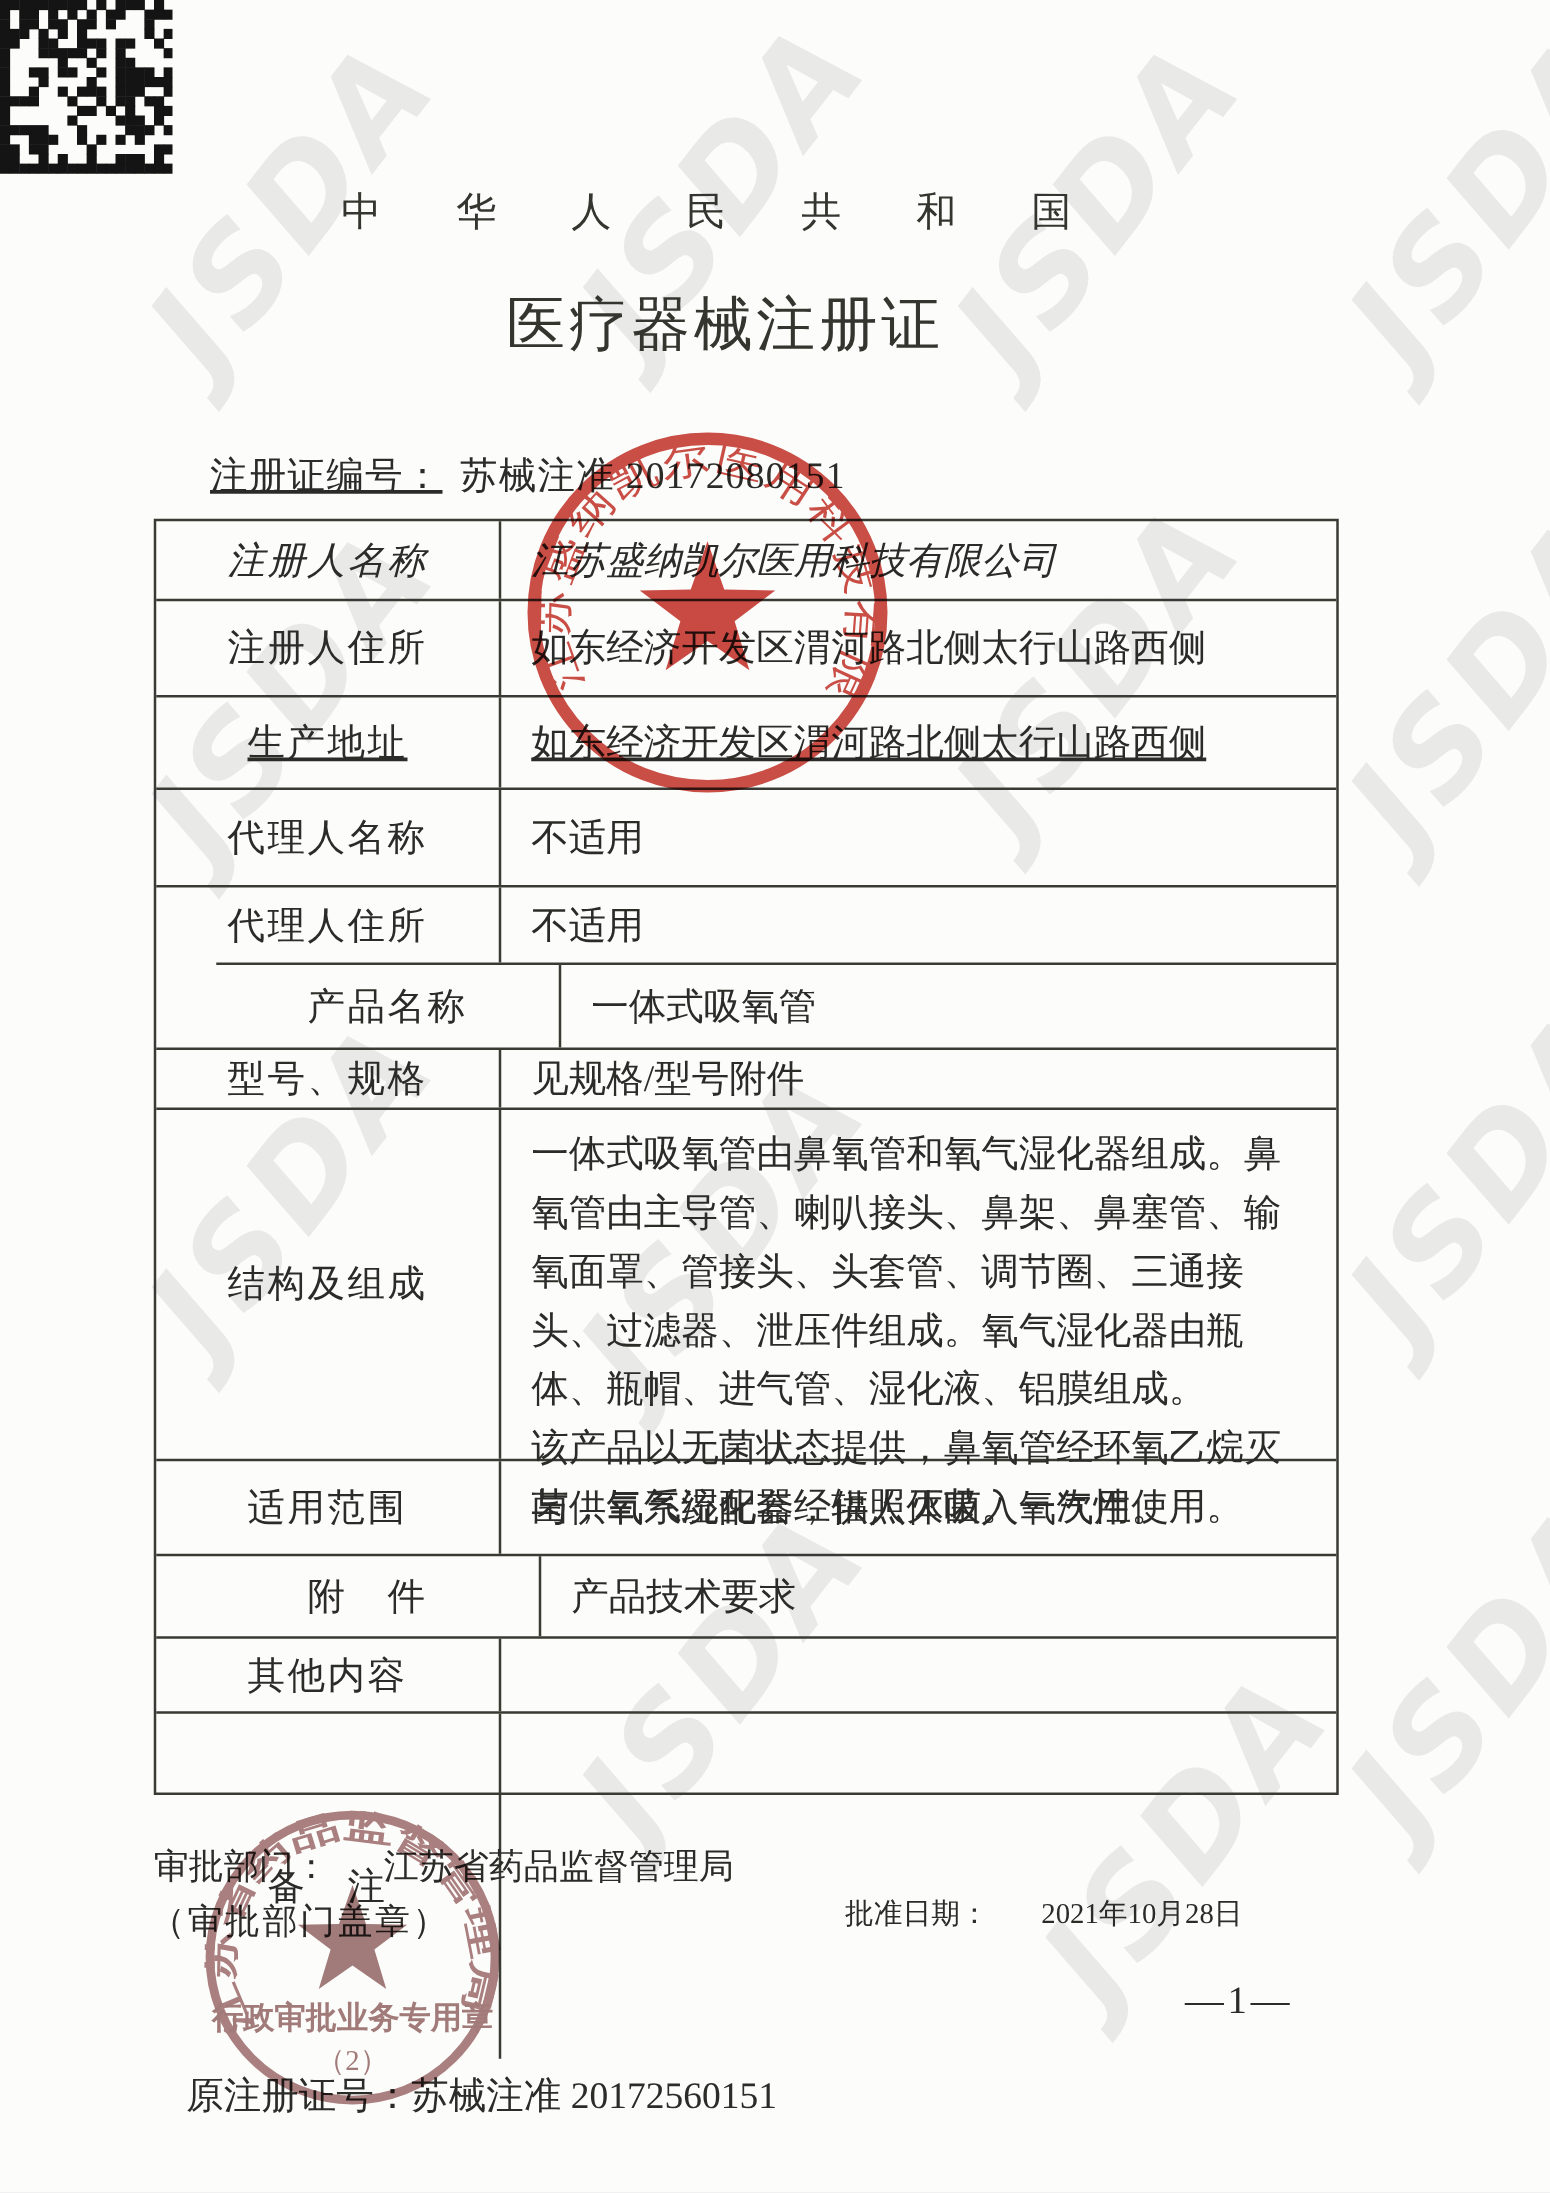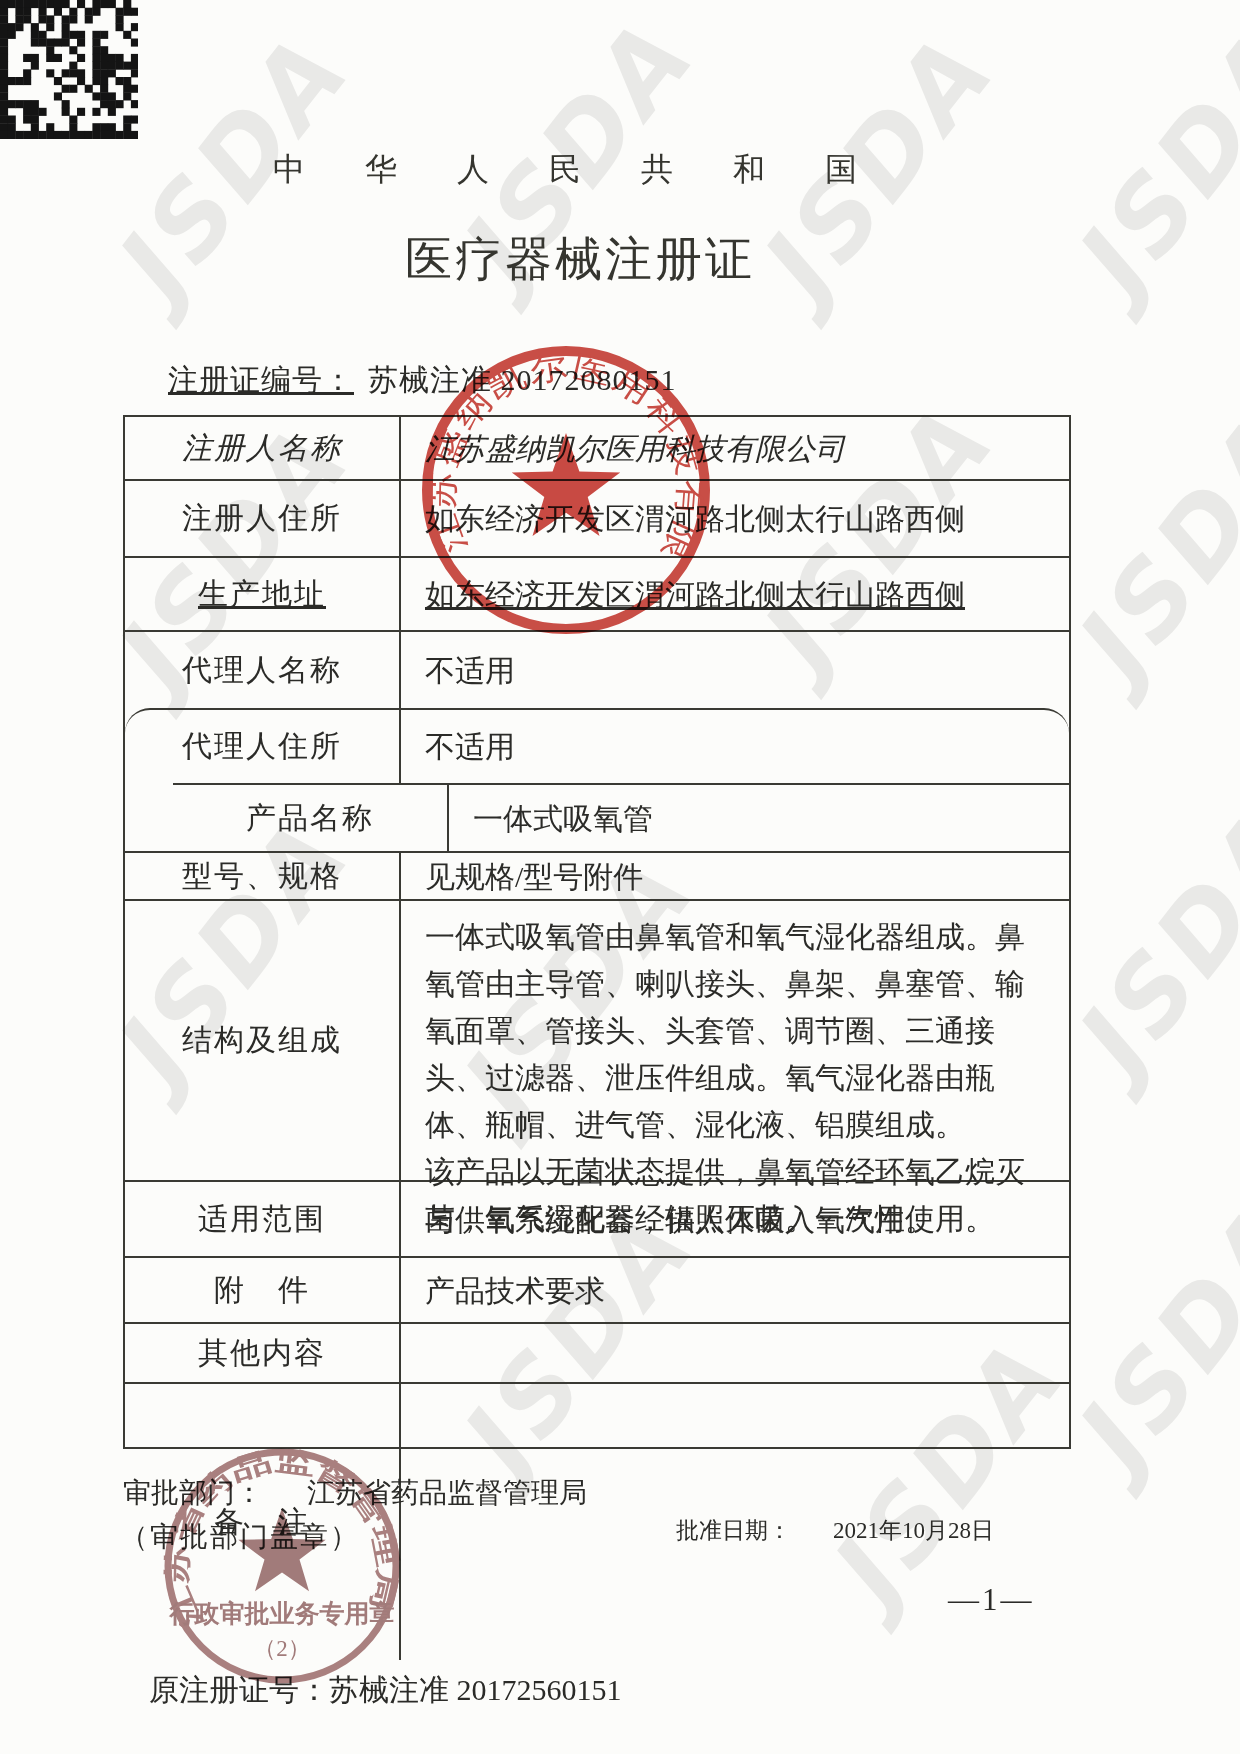--- a/index.html
+++ b/index.html
@@ -272,41 +272,41 @@
       <div class="tvalue">如东经济开发区渭河路北侧太行山路西侧</div>
     </div>
     <div class="trow" style="height:74px;text-decoration:underline;">
       <div class="tlabel">生产地址</div>
       <div class="tvalue">如东经济开发区渭河路北侧太行山路西侧</div>
     </div>
     <div class="trow" style="height:78px;">
       <div class="tlabel">代理人名称</div>
       <div class="tvalue">不适用</div>
     </div>
-    <div class="trow" style="height:75px;border-radius:25px;">
+    <div class="trow" style="height:62px;">
       <div class="tlabel">代理人住所</div>
       <div class="tvalue">不适用</div>
     </div>
     <div class="trow" style="height:68px;margin-left:48px;">
       <div class="tlabel">产品名称</div>
       <div class="tvalue">一体式吸氧管</div>
     </div>
     <div class="trow" style="height:48px;">
       <div class="tlabel">型号、规格</div>
       <div class="tvalue">见规格/型号附件</div>
     </div>
     <div class="trow" style="height:281px;">
       <div class="tlabel">结构及组成</div>
       <div class="tvalue long">一体式吸氧管由鼻氧管和氧气湿化器组成。鼻氧管由主导管、喇叭接头、鼻架、鼻塞管、输氧面罩、管接头、头套管、调节圈、三通接头、过滤器、泄压件组成。氧气湿化器由瓶体、瓶帽、进气管、湿化液、铝膜组成。　　该产品以无菌状态提供，鼻氧管经环氧乙烷灭菌，氧气湿化器经辐照灭菌。一次性使用。</div>
     </div>
     <div class="trow" style="height:76px;">
       <div class="tlabel">适用范围</div>
       <div class="tvalue">与供氧系统配套，供人体吸入氧气用。</div>
     </div>
-    <div class="trow" style="height:66px;">
+    <div class="trow" style="height:66px;padding-left:32px;">
       <div class="tlabel">附　件</div>
       <div class="tvalue">产品技术要求</div>
     </div>
     <div class="trow" style="height:60px;">
       <div class="tlabel">其他内容</div>
       <div class="tvalue"></div>
     </div>
     <div class="trow" style="height:65px;flex-direction:column;">
       <div class="tlabel">备　注</div>
       <div class="tvalue">原注册证号：苏械注准 20172560151</div>

